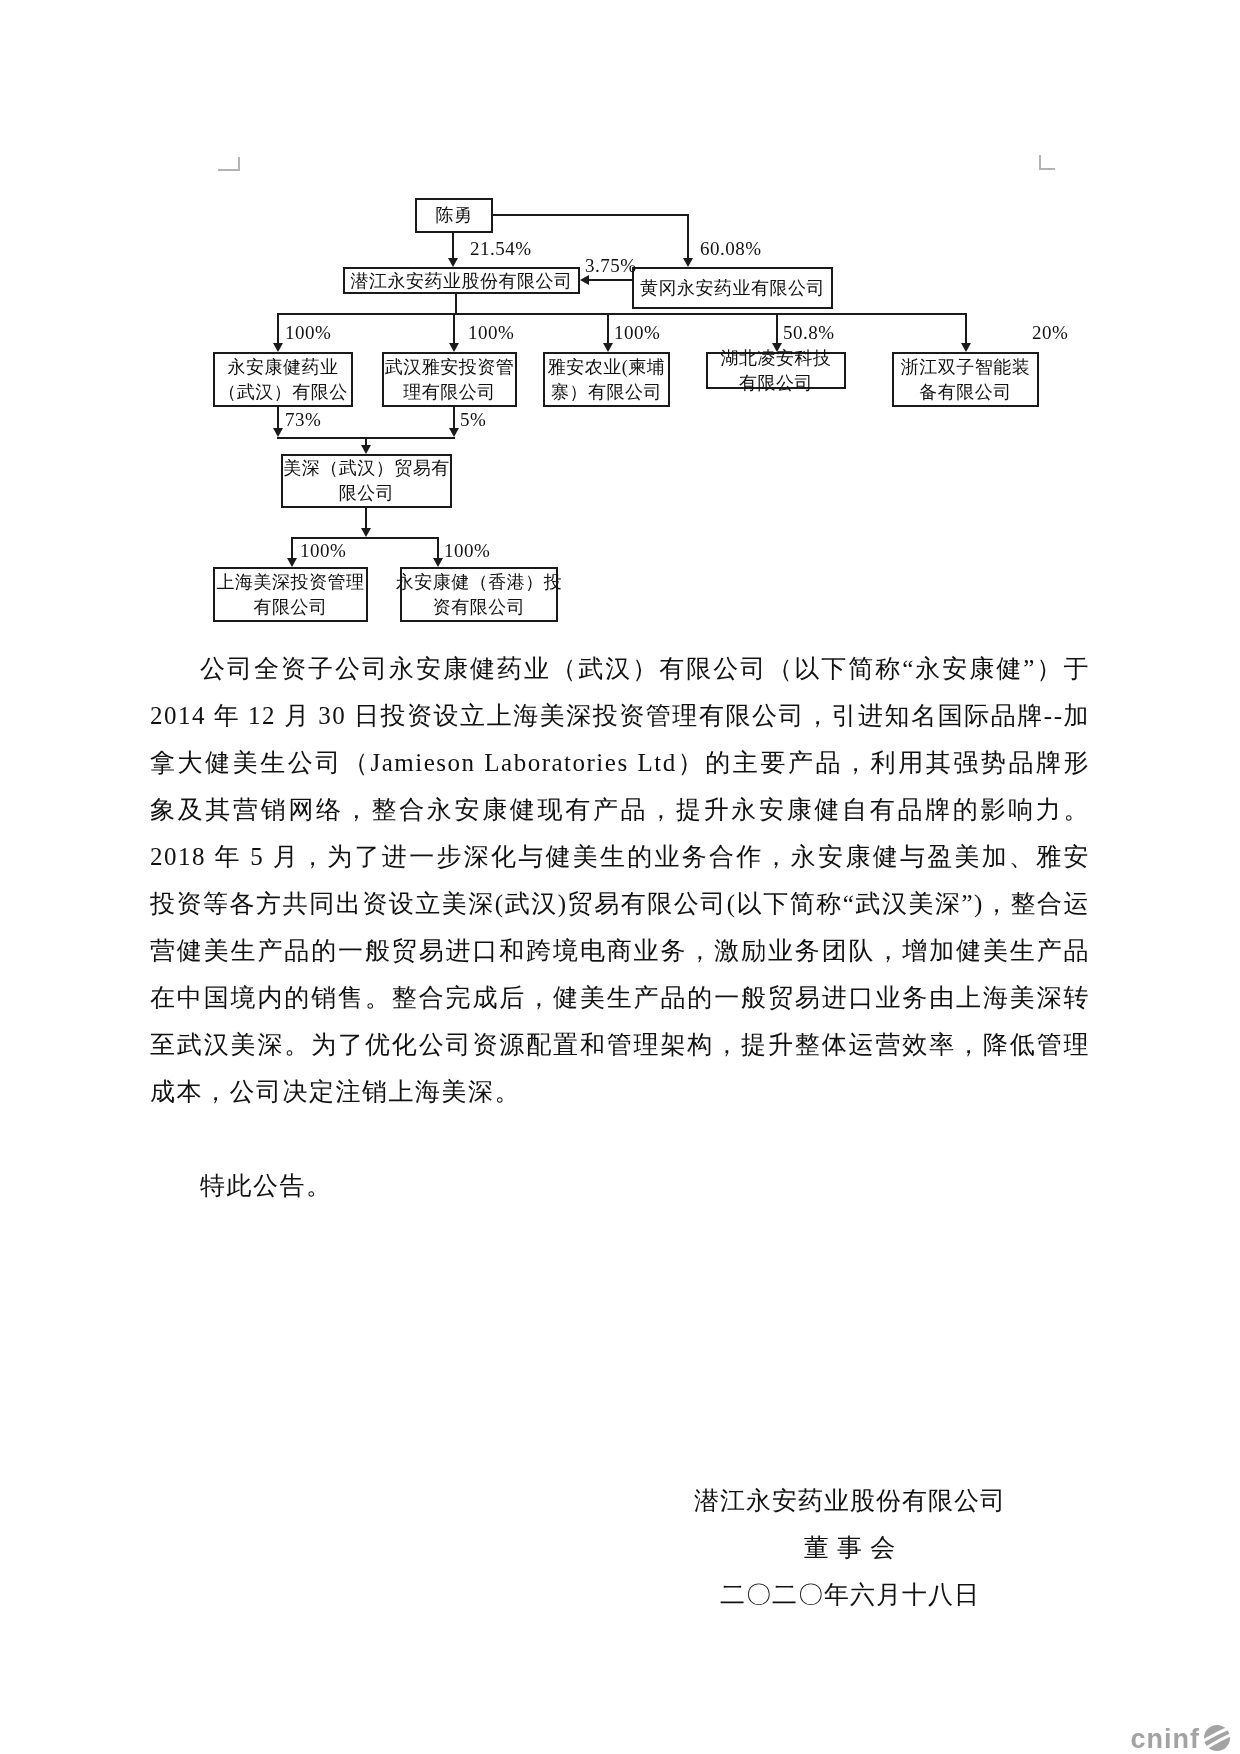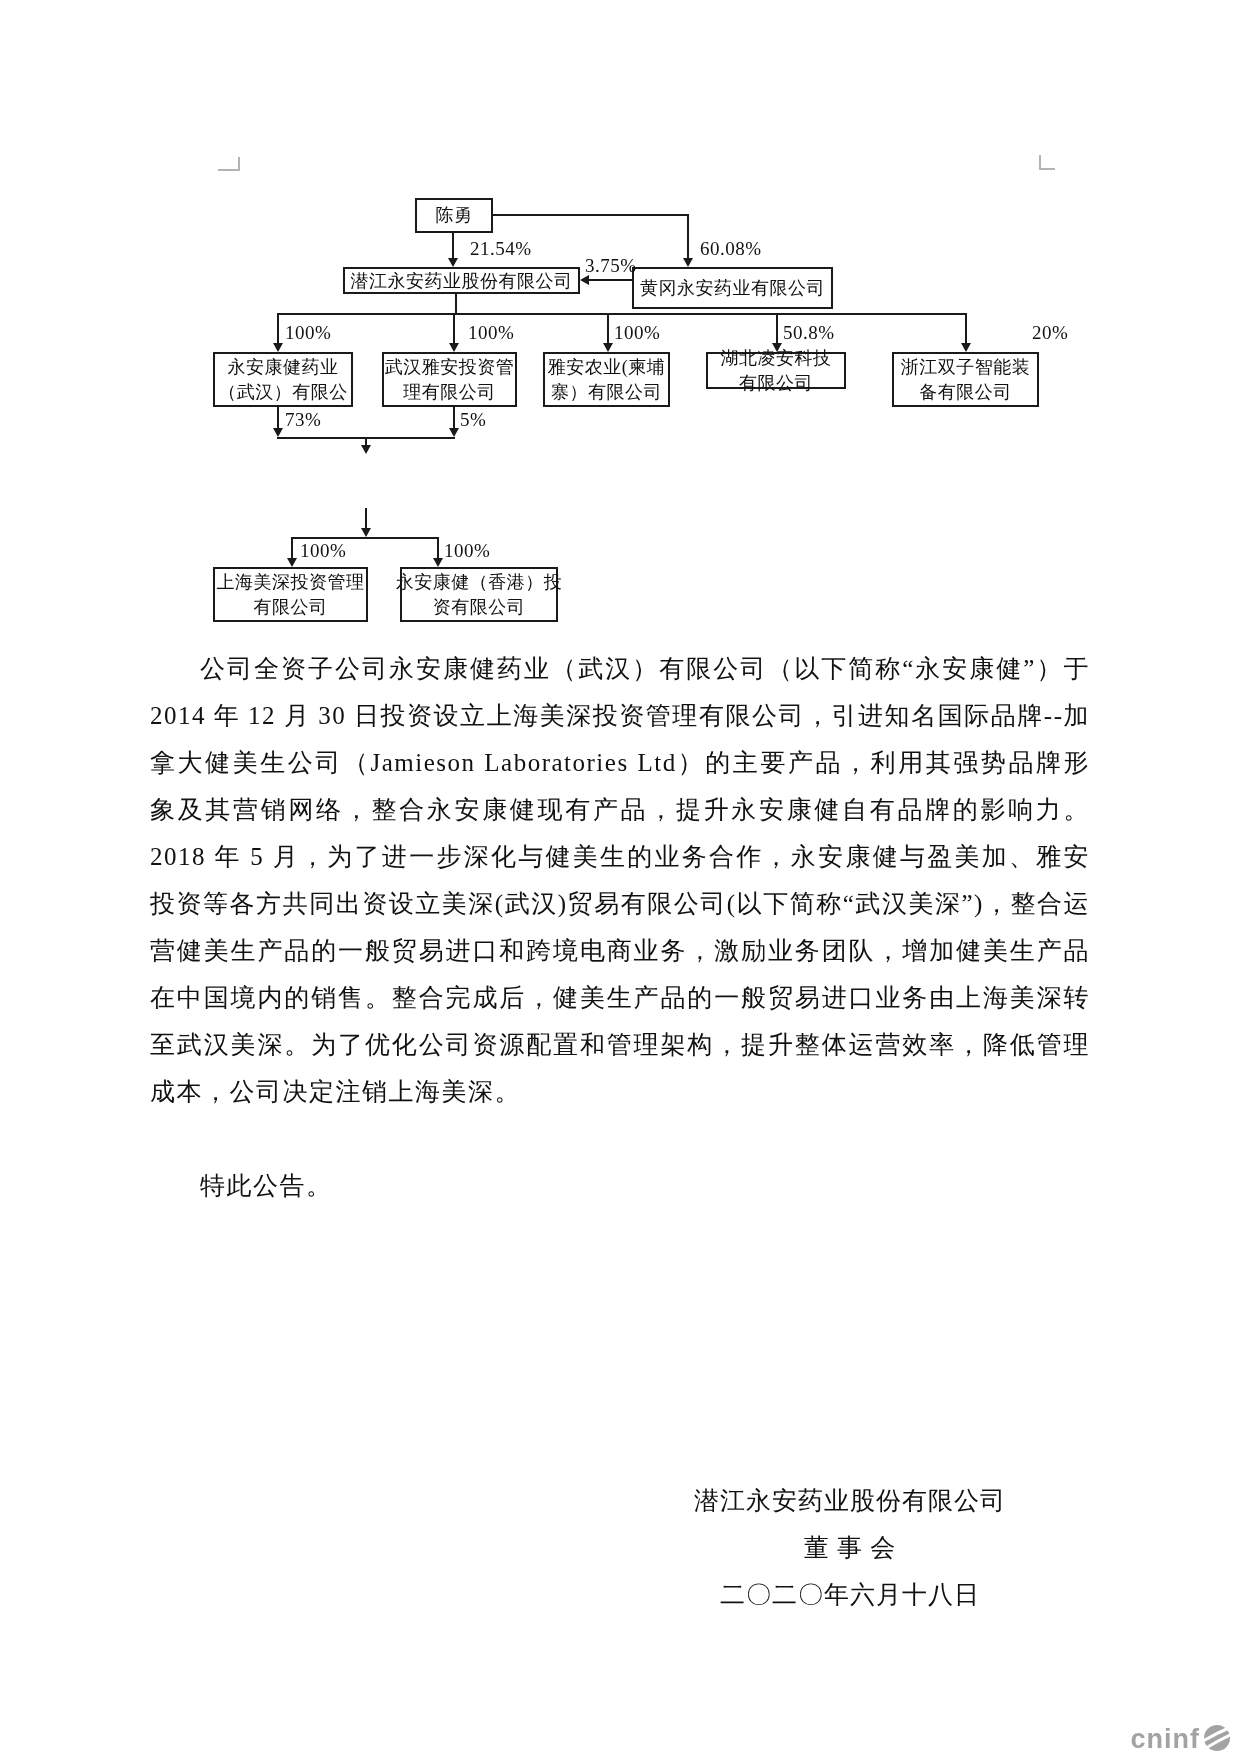--- a/index.html
+++ b/index.html
@@ -78,20 +78,24 @@
     </div>
     <div class="box" style="left:706px;top:352px;width:140px;height:37px;">
       <span>湖北凌安科技</span>
       <span>有限公司</span>
     </div>
     <div class="box" style="left:892px;top:352px;width:147px;height:55px;">
       <span>浙江双子智能装</span>
       <span>备有限公司</span>
     </div>
 
+    <div class="box" style="left:281px;top:454px;width:171px;height:54px;">
+      <span>美深（武汉）贸易有</span>
+      <span>限公司</span>
+    </div>
     <div class="box" style="left:213px;top:567px;width:155px;height:55px;">
       <span>上海美深投资管理</span>
       <span>有限公司</span>
     </div>
     <div class="box" style="left:400px;top:567px;width:158px;height:55px;">
       <span>永安康健（香港）投</span>
       <span>资有限公司</span>
     </div>
 
     <div class="vline" style="left:452px;top:233px;height:25px;"></div>

